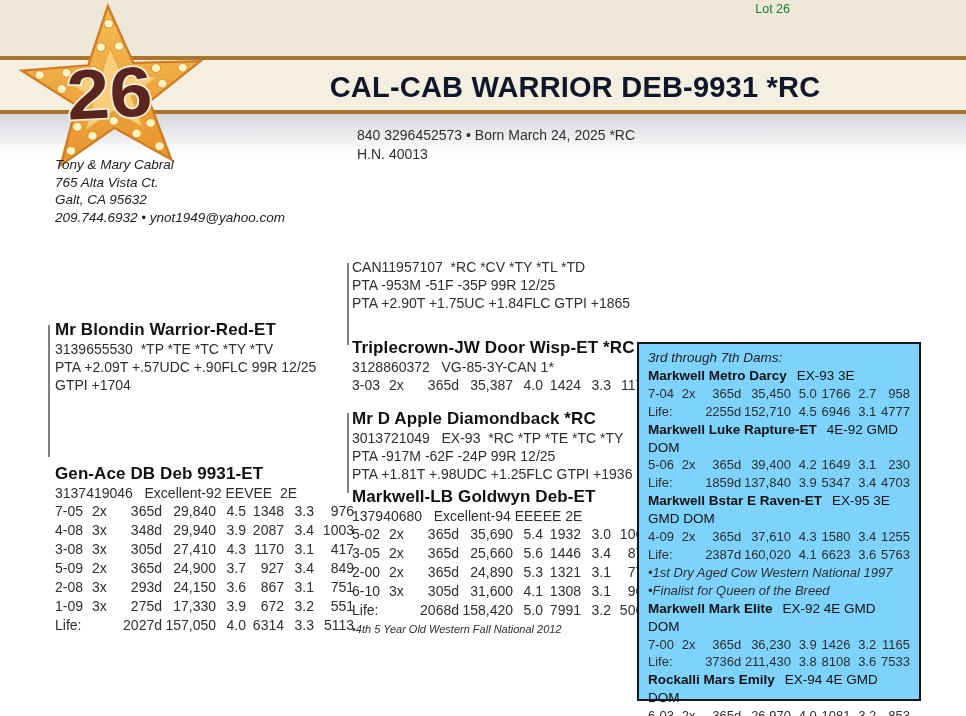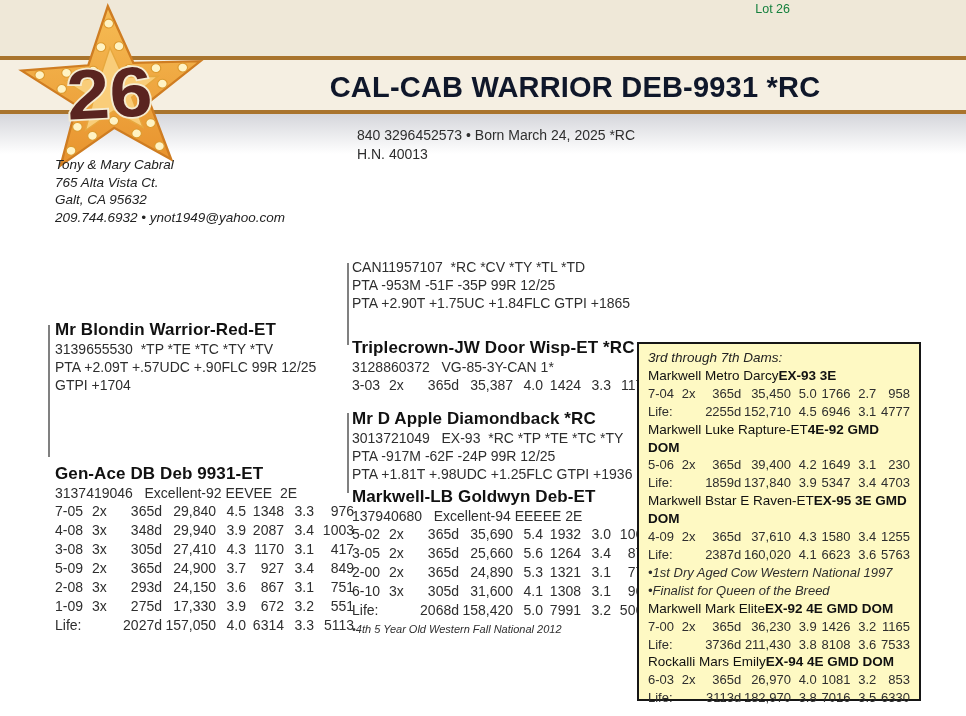--- a/index.html
+++ b/index.html
@@ -33,25 +33,25 @@
   .rec-row .c7{width:40px;text-align:right;}
   .note-line{font-size:11px;font-style:italic;line-height:18px;color:#2e2e2e;}
   .bracket{position:absolute;width:2px;background:#808080;}
   .block-sire{left:55px;top:319px;}
   .block-dam{left:55px;top:447px;margin-top:16px;}
   .block-ss{left:352px;top:258px;}
   .block-sd{left:352px;top:337px;}
   .block-ds{left:352px;top:408px;}
   .block-dd{left:352px;top:486px;}
   .dams-box{position:absolute;left:637px;top:342px;width:284px;height:359px;box-sizing:border-box;
-            border:2px solid #161616;background:#fef9c3;padding:5px 9px;font-size:13px;line-height:17.9px;}
+            border:2px solid #161616;background:#7dd3fc;padding:5px 9px;font-size:13px;line-height:17.9px;}
   .dams-heading{font-style:italic;font-size:13.5px;color:#222;}
   .dam-name{font-size:13.5px;color:#111;}
-  .dam-name b{font-weight:normal;}
-  .dam-name .suffix{font-weight:bold;margin-left:0;}
+  .dam-name b{font-weight:bold;}
+  .dam-name .suffix{font-weight:normal;margin-left:10px;}
   .dams-box .rec-row{font-size:13px;line-height:17.9px;}
   .dams-box .rec-row .c0{width:32px;}
   .dams-box .rec-row .c1{width:22px;padding-left:2px;}
   .dams-box .rec-row .c2{width:38px;}
   .dams-box .rec-row .c3{width:50px;}
   .dams-box .rec-row .c4{width:26px;}
   .dams-box .rec-row .c5{width:34px;}
   .dams-box .rec-row .c6{width:26px;}
   .dams-box .rec-row .c7{width:34px;}
   .dams-box .note-line{font-size:13px;line-height:17.9px;}
@@ -239,21 +239,21 @@
         <span class="c5">1932</span>
         <span class="c6">3.0</span>
         <span class="c7">1065</span>
       </div>
       <div class="rec-row">
         <span class="c0">3-05</span>
         <span class="c1">2x</span>
         <span class="c2">365d</span>
         <span class="c3">25,660</span>
         <span class="c4">5.6</span>
-        <span class="c5">1264</span>
+        <span class="c5">1446</span>
         <span class="c6">3.4</span>
         <span class="c7">879</span>
       </div>
       <div class="rec-row">
         <span class="c0">2-00</span>
         <span class="c1">2x</span>
         <span class="c2">365d</span>
         <span class="c3">24,890</span>
         <span class="c4">5.3</span>
         <span class="c5">1321</span>

